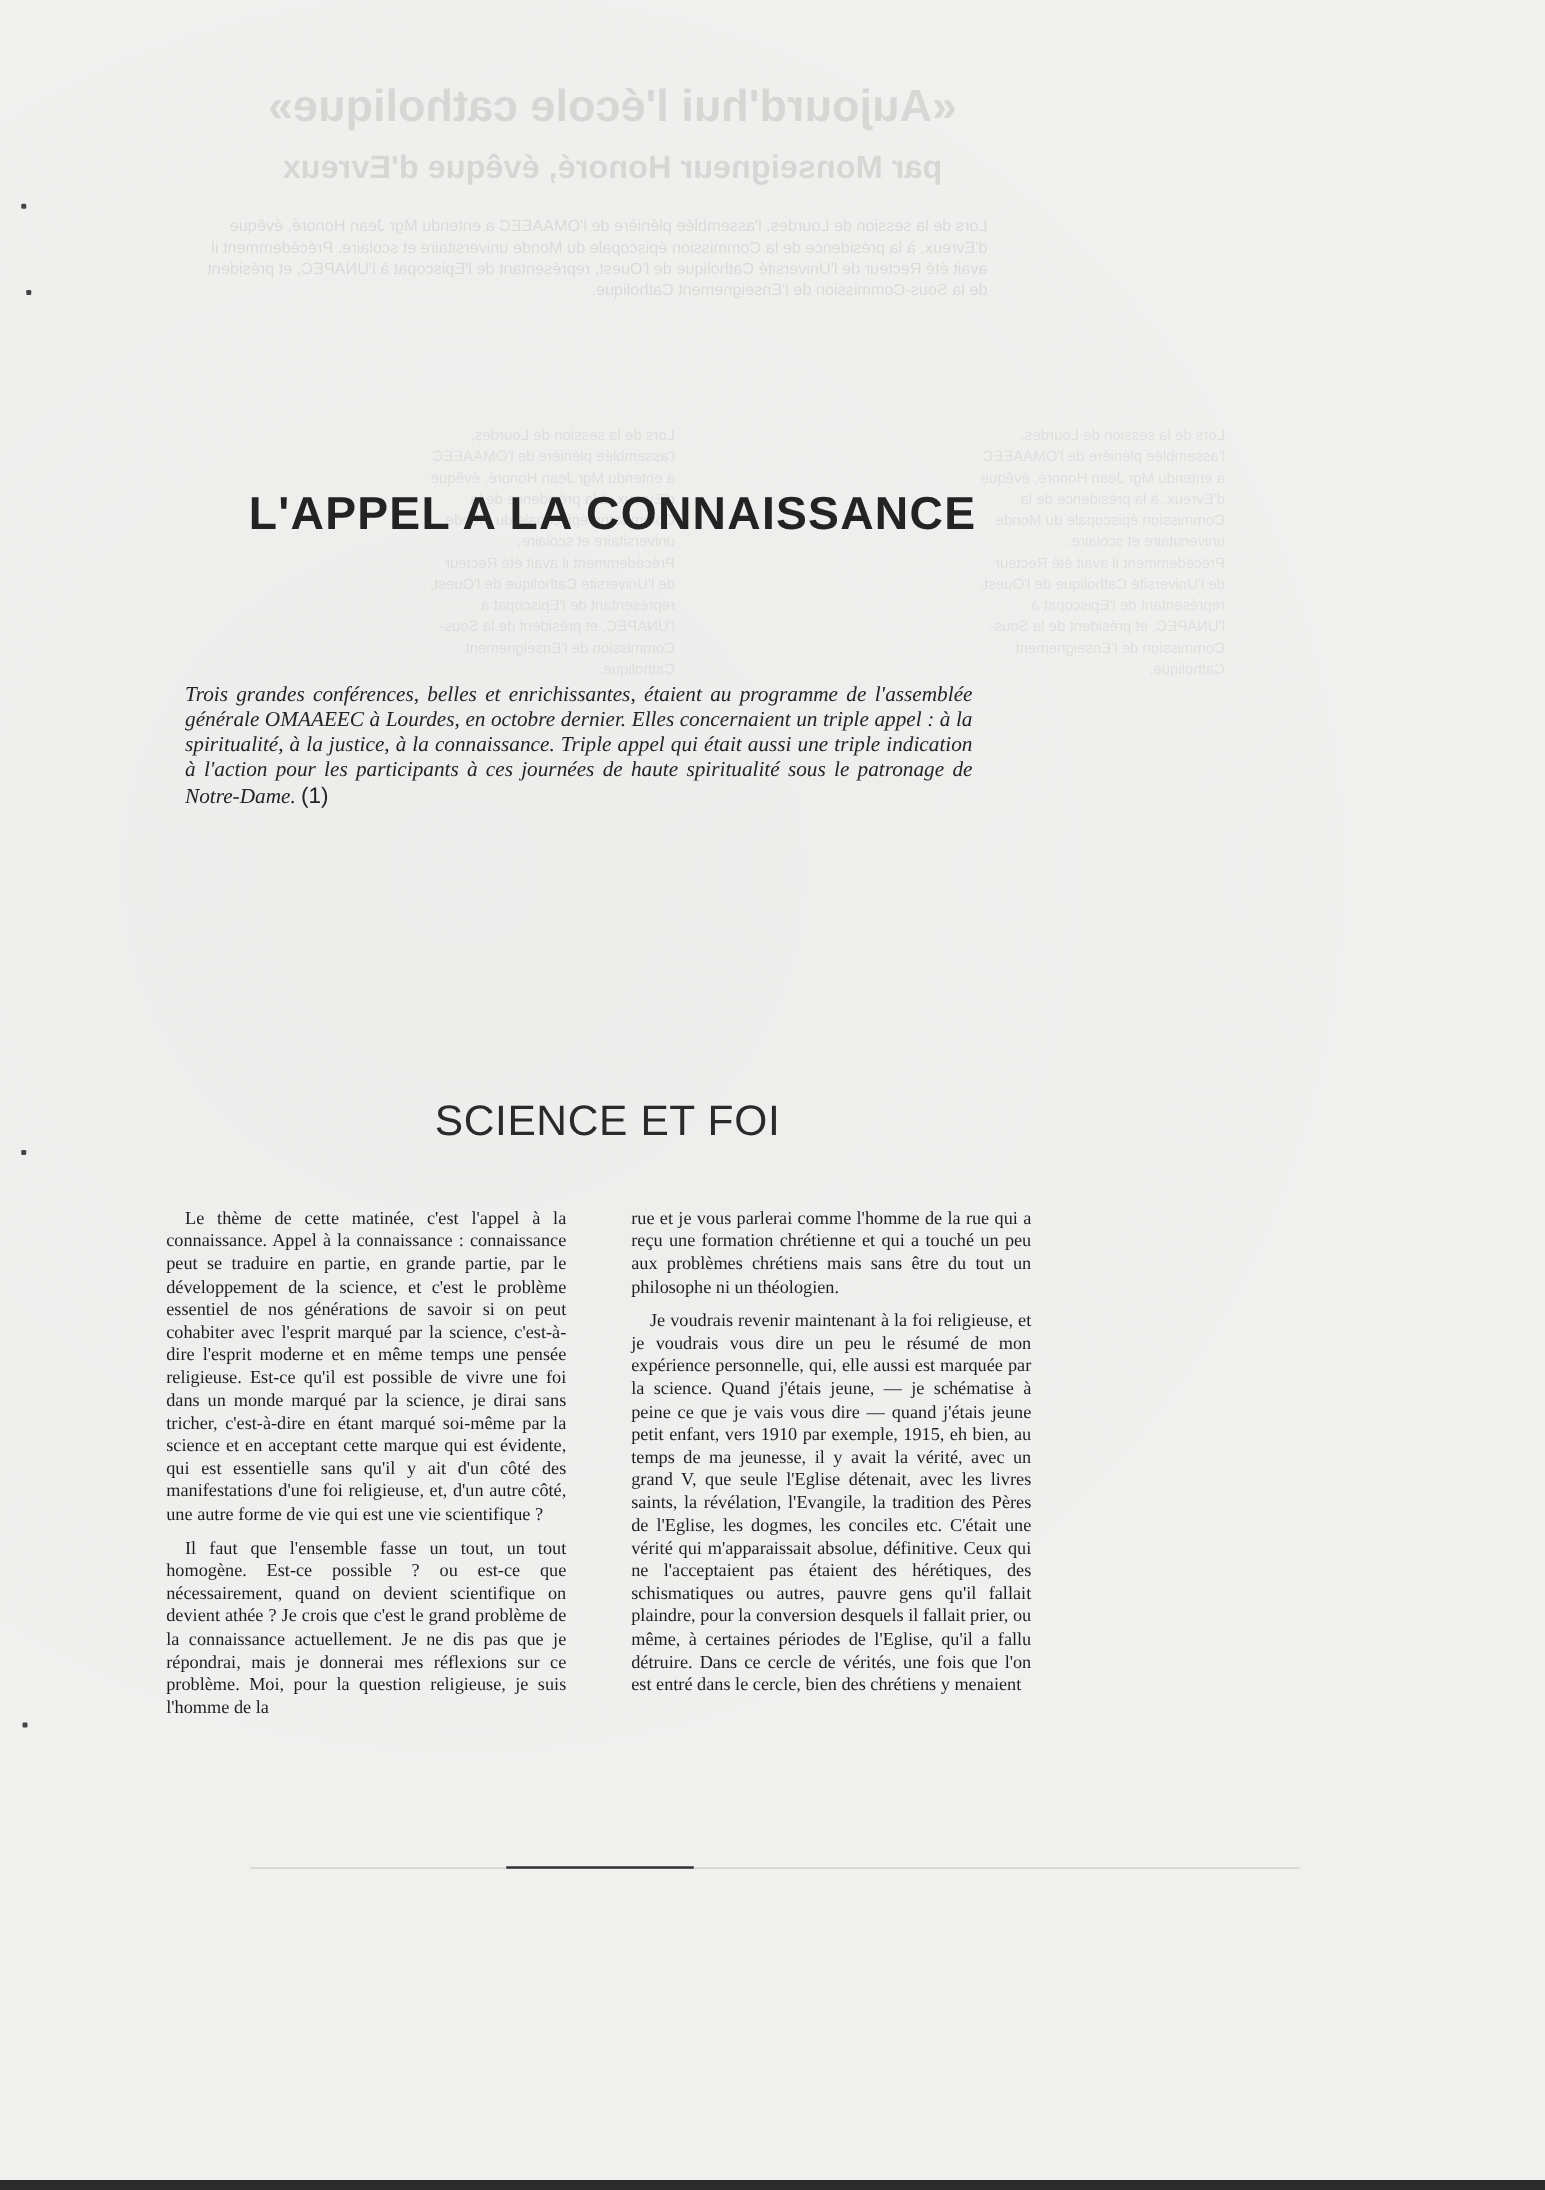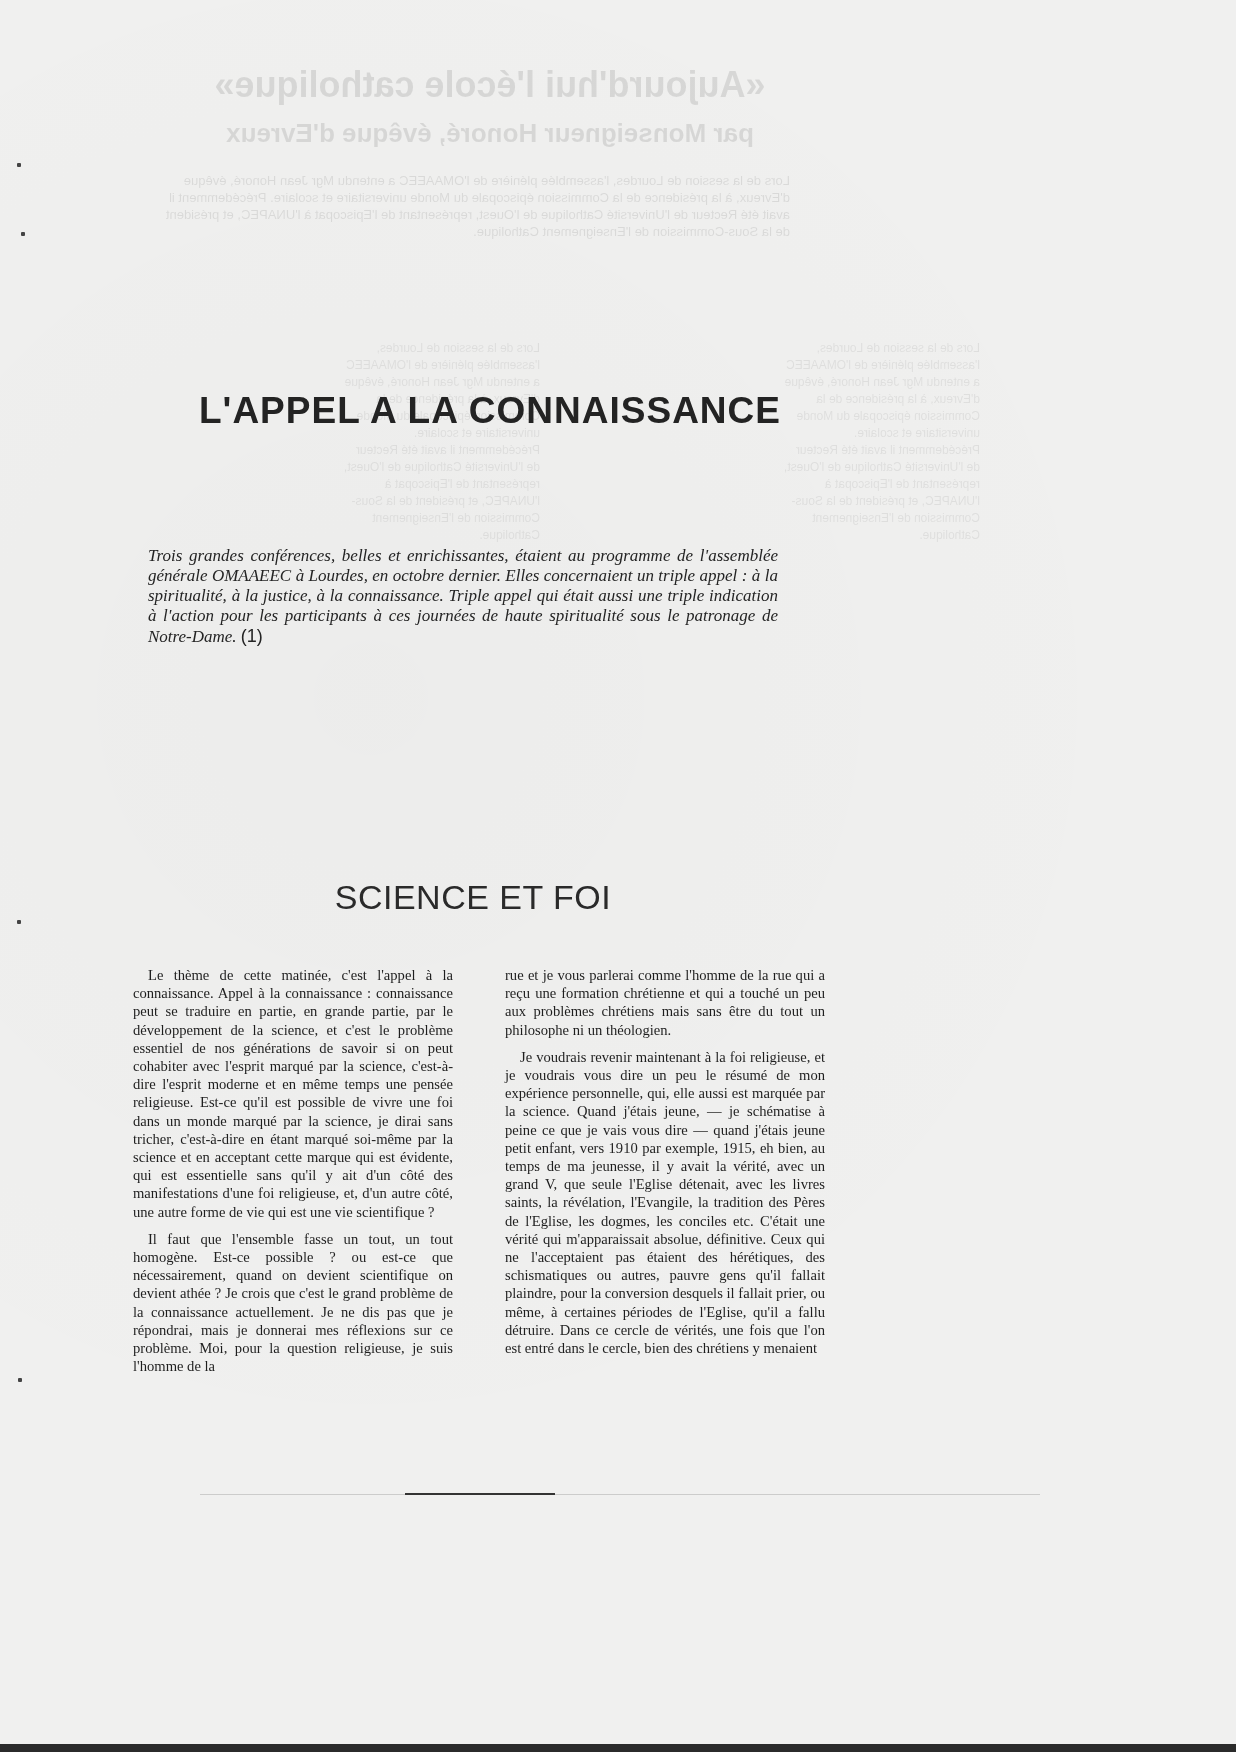--- a/index.html
+++ b/index.html
@@ -36,21 +36,21 @@
   .intro {
     position: absolute; left: 148px; top: 546px; width: 630px;
     font-style: italic; font-size: 17px; line-height: 20px; text-align: justify; color: #242424;
   }
   .intro .fnref { font-style: normal; font-family: "Liberation Sans", sans-serif; font-size: 18px; }
   .footnote {
     position: absolute; left: 128px; top: 690px; width: 640px;
     font-family: "Liberation Mono", monospace; font-size: 19px; line-height: 24px; color: #262626; white-space: pre-line;
   }
   .section-title {
-    position: absolute; left: 283px; top: 878px; width: 380px; text-align: center;
+    position: absolute; left: 296px; top: 878px; width: 380px; text-align: center;
     font-family: "Liberation Sans", sans-serif; font-size: 34px; letter-spacing: 0.5px; color: #2a2a2a;
   }
   .col {
     position: absolute; width: 320px; font-size: 14.6px; line-height: 18.2px; text-align: justify; color: #1e1e1e;
     hyphens: manual;
     font-family: Liberation Serif, serif;
   }
   .col p { margin: 0 0 9px 0; text-indent: 15px; }
   .col p.noindent { text-indent: 0; }
   .col-left { left: 133px; top: 966px; }

